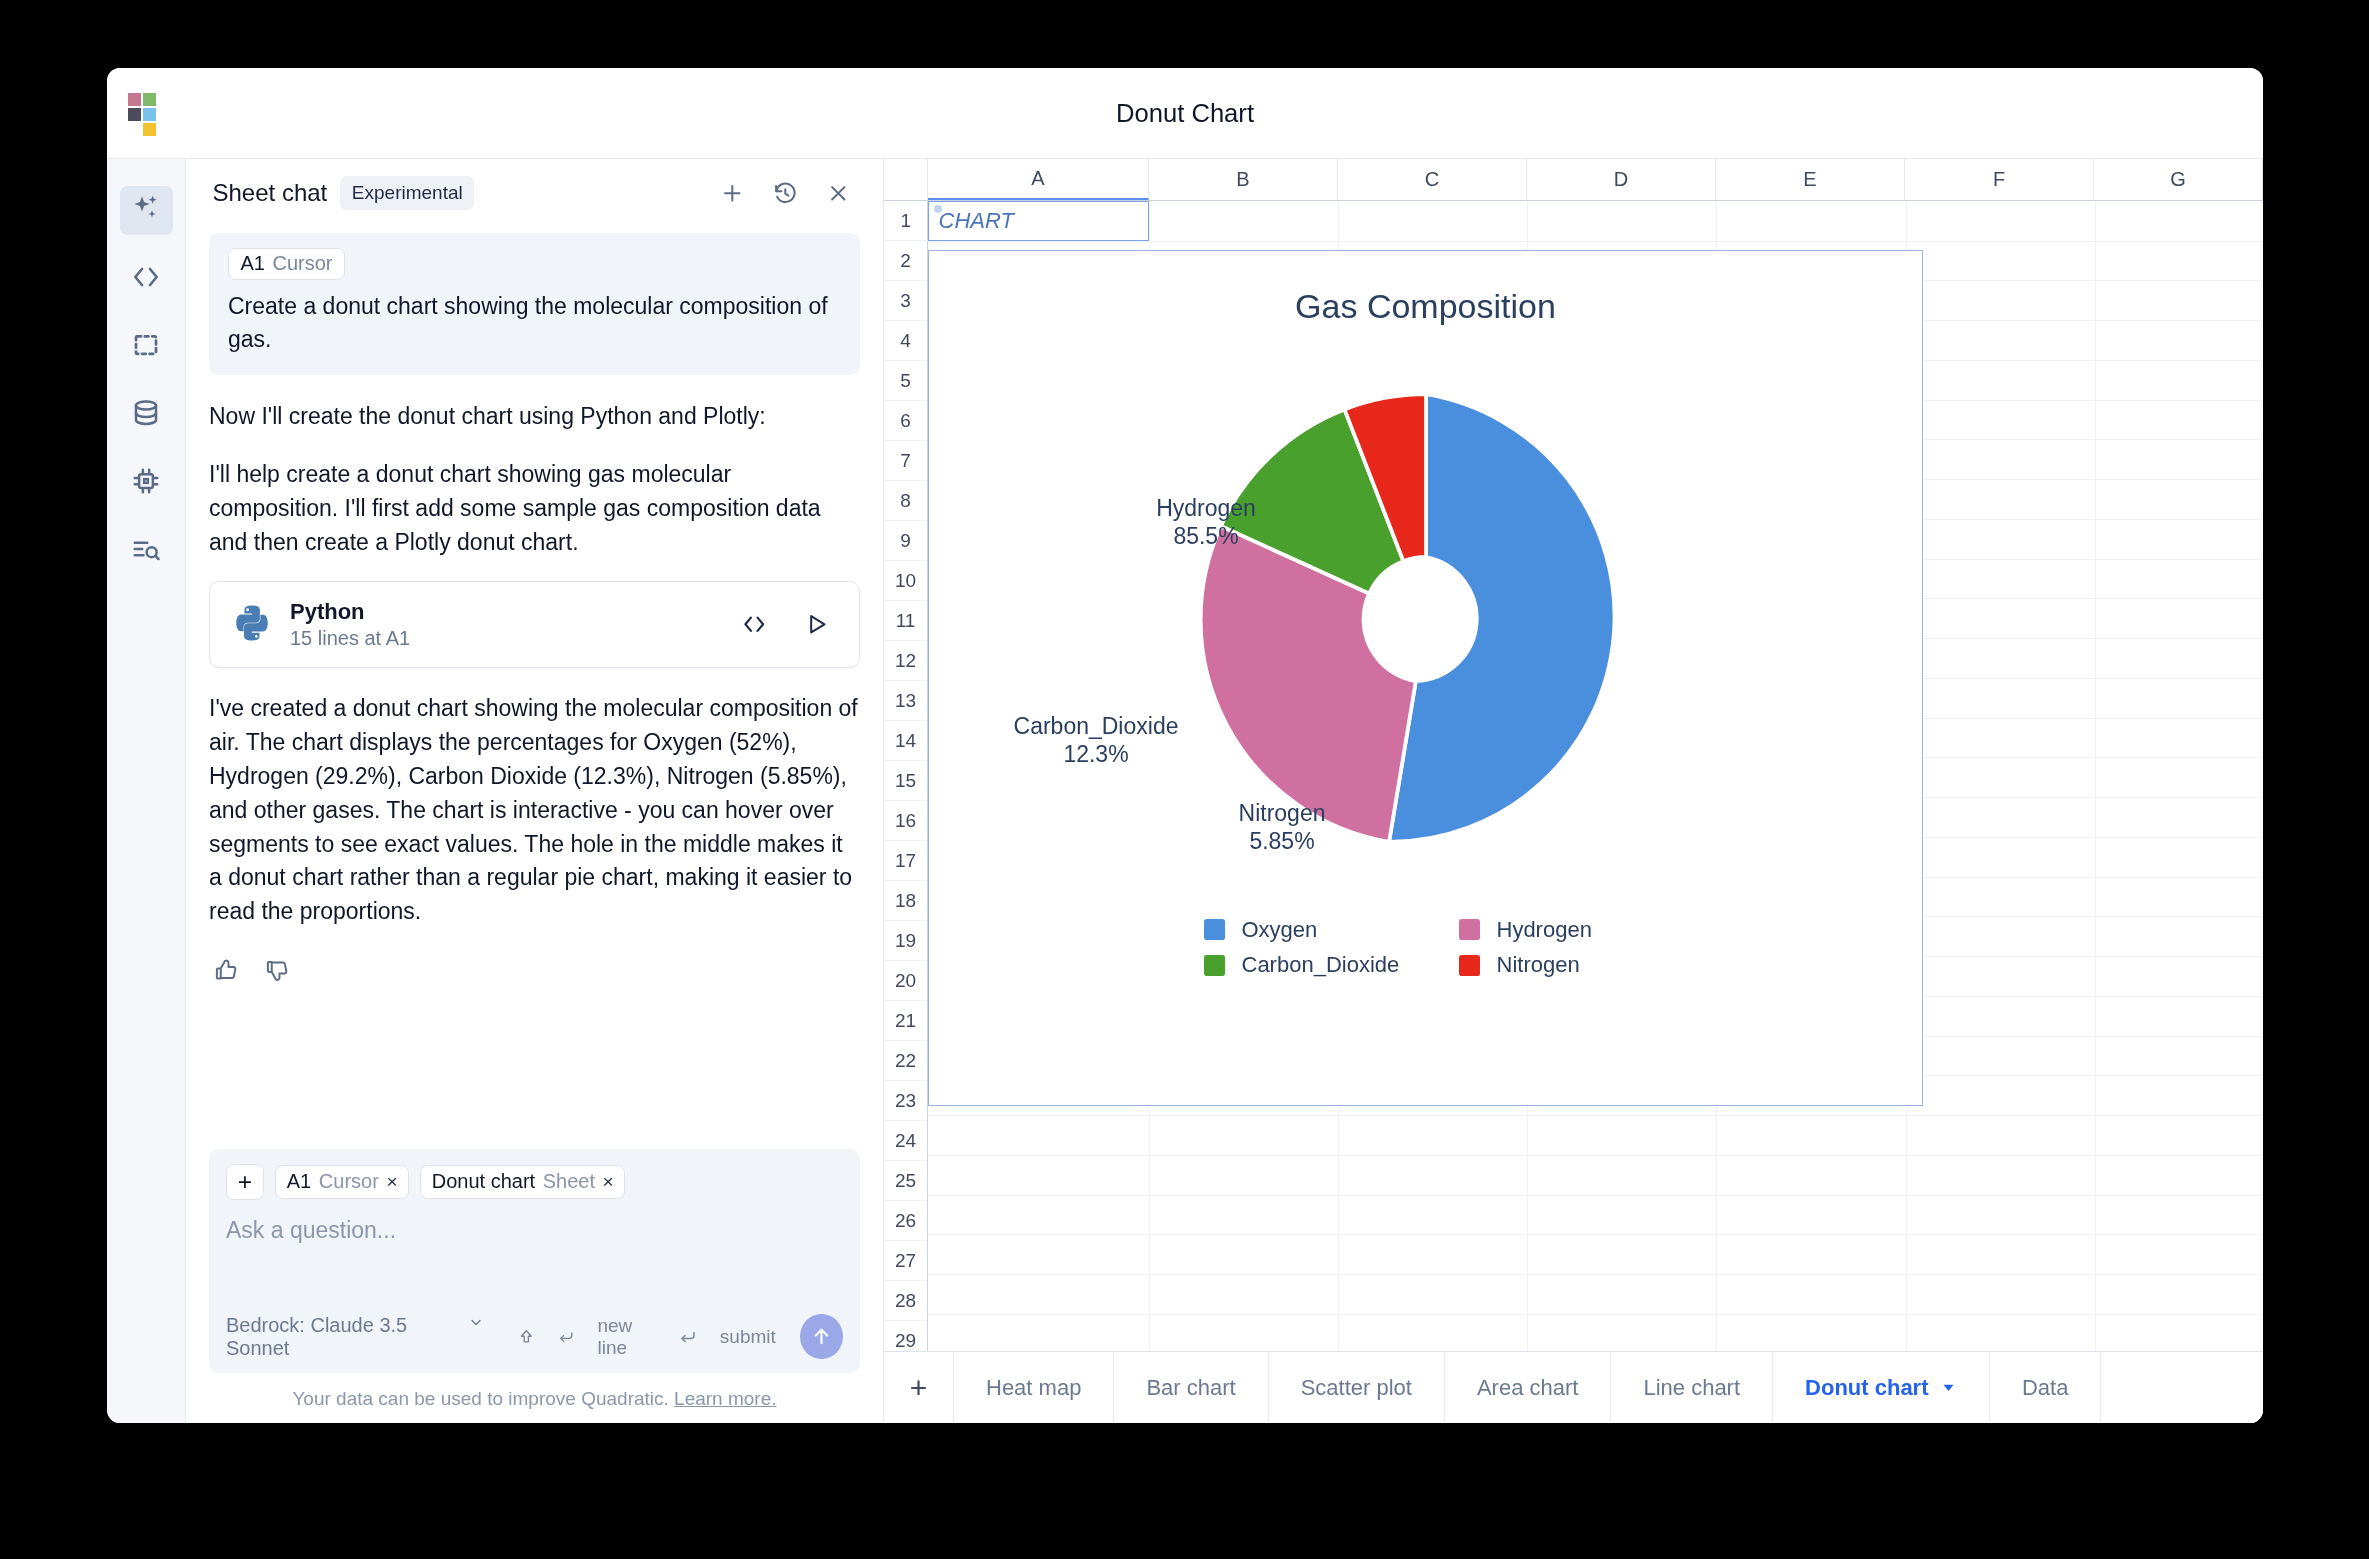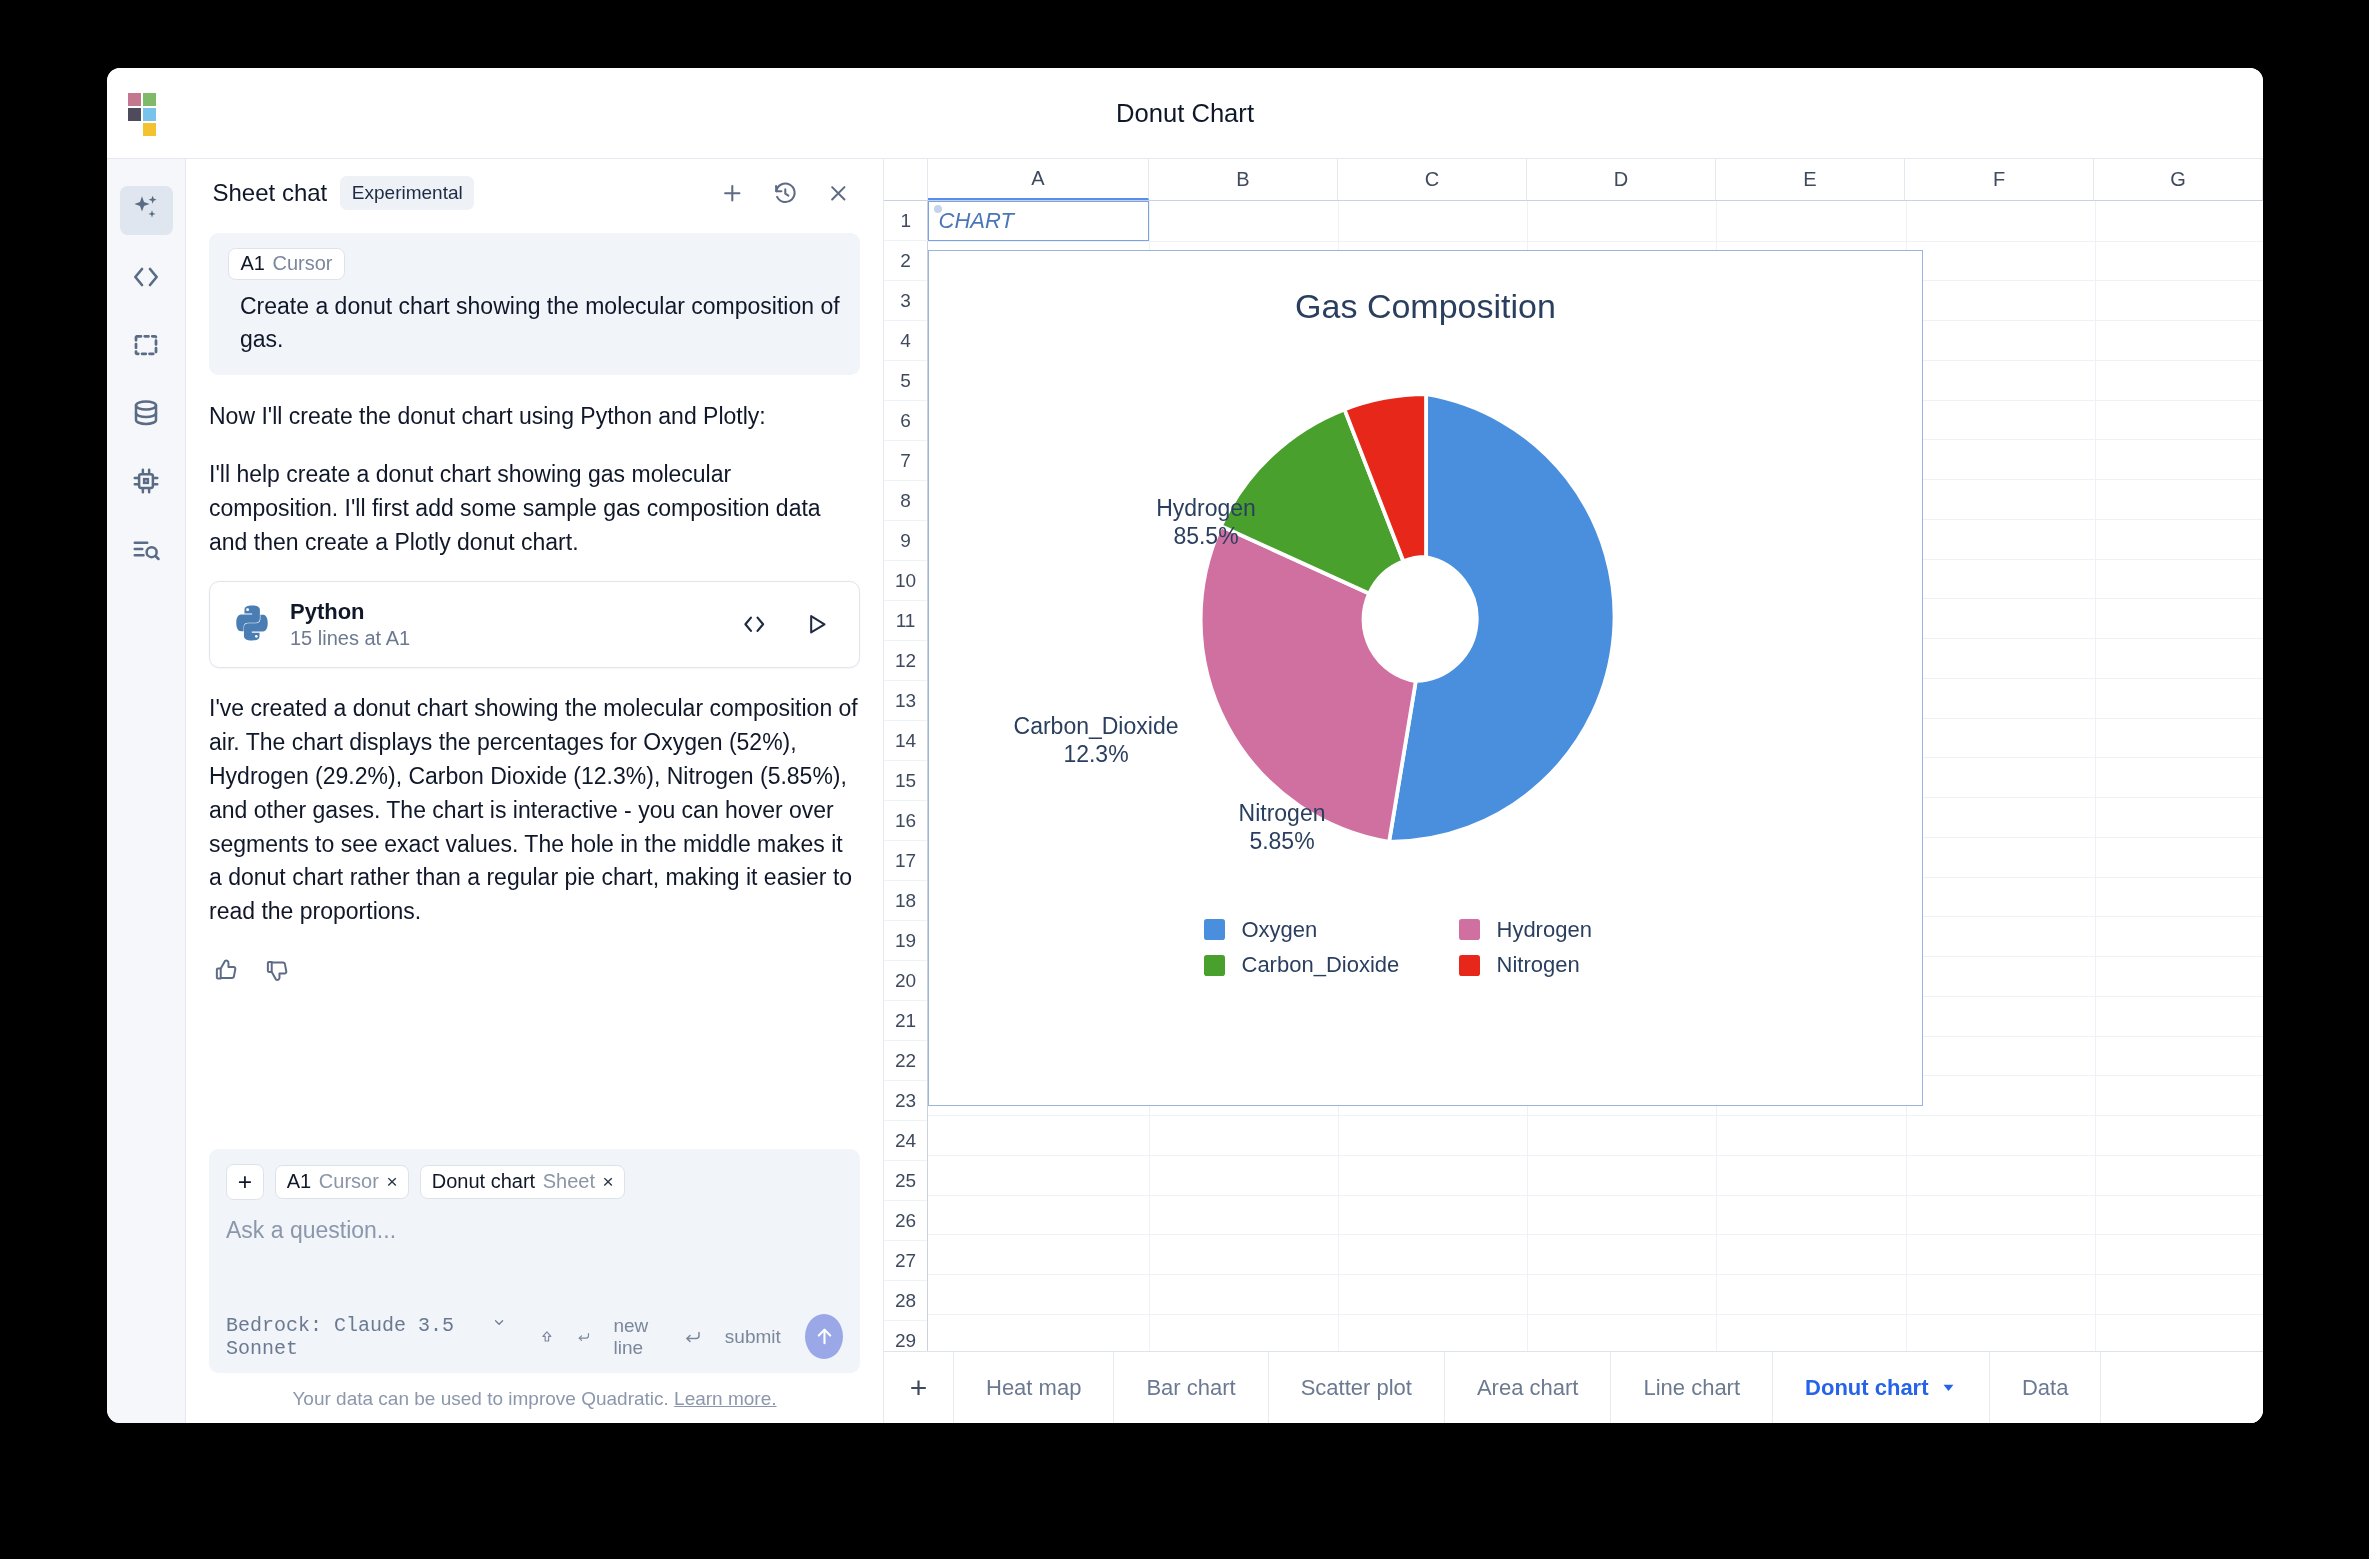--- a/index.html
+++ b/index.html
@@ -96,21 +96,21 @@
     margin-top: 5.7px;
   }
   .cursor-chip {
     display: inline-flex; align-items: center; gap: 7.6px;
     border: 0.9px solid #dde2ea; background: #ffffff;
     border-radius: 7.6px; padding: 3.8px 11.4px;
     font-size: 20px; margin-bottom: 9.5px;
   }
   .cursor-chip .c-a1 { color: #0f1729; }
   .cursor-chip .c-lbl { color: #7b879b; }
-  .user-text { font-size: 23px; line-height: 1.45; color: #0f1729; margin-left: 12px; }
+  .user-text { font-size: 23px; line-height: 1.45; color: #0f1729; }
   .assist-p {
     font-size: 23px; line-height: 1.47; color: #0f1729;
     margin: 24.6px 0 0 0;
   }
   .code-card {
     margin-top: 21px;
     border: 0.9px solid #e0e5ec;
     border-radius: 10.4px;
     background: #fff;
     height: 87px;
@@ -148,21 +148,21 @@
   .ctx-chip .c-main { color: #0f1729; }
   .ctx-chip .c-sub { color: #8a95a8; }
   .ctx-chip .c-x { color: #2a3447; font-size: 19px; }
   #ask-input {
     margin-top: 17px;
     font-size: 23px; color: #8b97ab;
     height: 91px;
     cursor: text;
   }
   .composer-foot { display: flex; align-items: center; gap: 17px; margin-top: 5.7px; }
-  .model-sel { font-size: 20px; color: #6b7a91; cursor: pointer; display:flex; align-items:flex-start; gap:5.7px;font-family:Liberation Mono, monospace;}
+  .model-sel { font-size: 20px; color: #6b7a91; cursor: pointer; display:flex; align-items:flex-start; gap:5.7px;}
   .cf-spacer { flex: 1 1 auto; }
   .kbd-hint { font-size: 19px; color: #7b879b; display: flex; align-items: center; gap: 23px; }
   .send-btn {
     width: 45px; height: 45px; border-radius: 50%;
     background: #9aa8e8; color: #fff;
     display: flex; align-items: center; justify-content: center;
     cursor: pointer; margin-left: 7.6px;
   }
   #privacy-note {
     text-align: center; font-size: 19px; color: #8b97ab;

